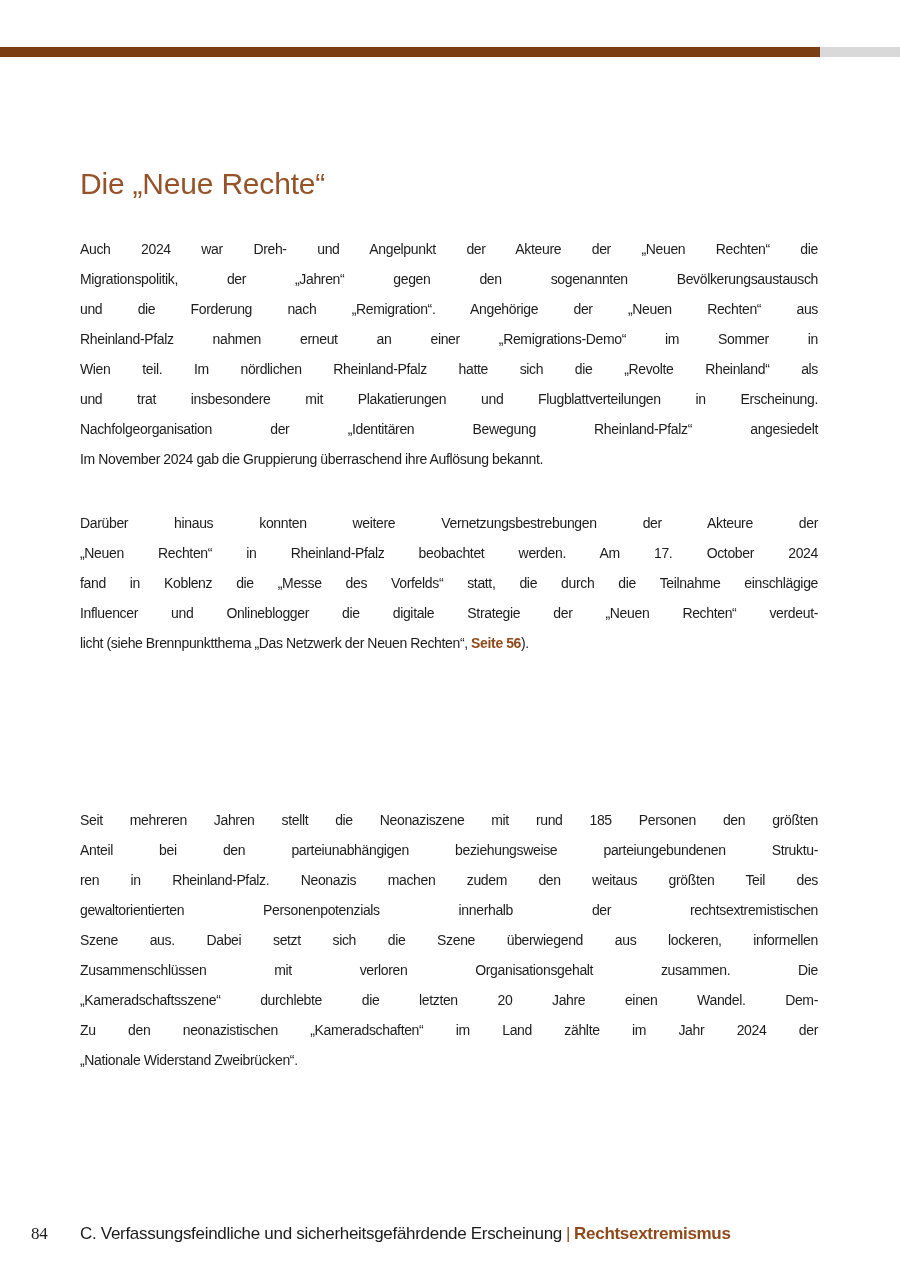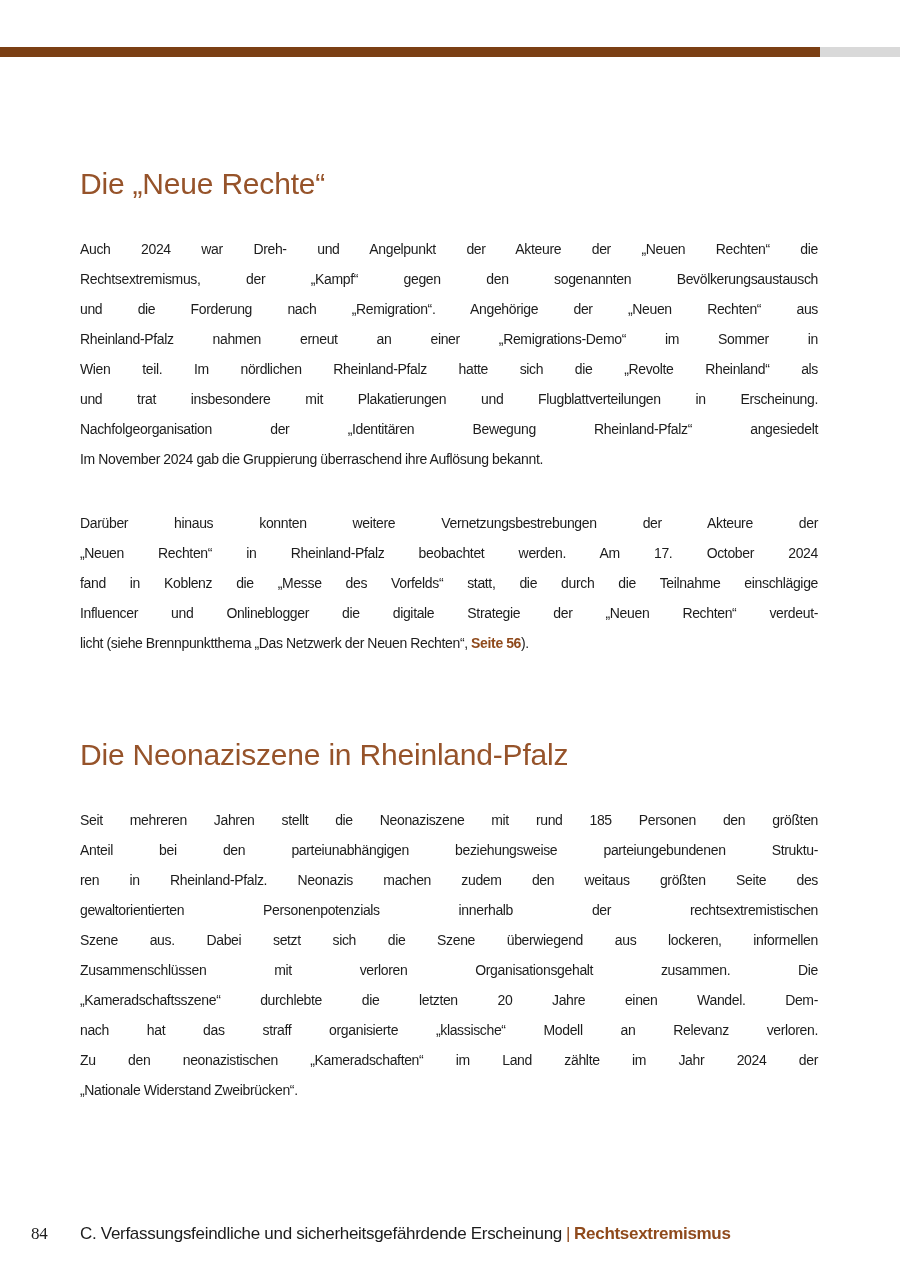--- a/index.html
+++ b/index.html
@@ -96,48 +96,46 @@
 <div class="page">
 
   <div class="top-bar">
     <div class="top-bar-accent"></div>
   </div>
 
   <h1 class="heading" id="heading-1">Die „Neue Rechte“</h1>
 
   <div class="para" id="para-1">
       <div class="tline">Auch 2024 war Dreh- und Angelpunkt der Akteure der „Neuen Rechten“ die</div>
-      <div class="tline">Rechtsextremismus, der „Kampf“ gegen den sogenannten Bevölkerungsaustausch</div>
+      <div class="tline">Migrationspolitik, der „Jahren“ gegen den sogenannten Bevölkerungsaustausch</div>
       <div class="tline">und die Forderung nach „Remigration“. Angehörige der „Neuen Rechten“ aus</div>
       <div class="tline">Rheinland-Pfalz nahmen erneut an einer „Remigrations-Demo“ im Sommer in</div>
       <div class="tline">Wien teil. Im nördlichen Rheinland-Pfalz hatte sich die „Revolte Rheinland“ als</div>
       <div class="tline">und trat insbesondere mit Plakatierungen und Flugblattverteilungen in Erscheinung.</div>
       <div class="tline">Nachfolgeorganisation der „Identitären Bewegung Rheinland-Pfalz“ angesiedelt</div>
       <div class="tline last">Im November 2024 gab die Gruppierung überraschend ihre Auflösung bekannt.</div>
     </div>
 
   <div class="para" id="para-2">
       <div class="tline">Darüber hinaus konnten weitere Vernetzungsbestrebungen der Akteure der</div>
       <div class="tline">„Neuen Rechten“ in Rheinland-Pfalz beobachtet werden. Am 17. October 2024</div>
       <div class="tline">fand in Koblenz die „Messe des Vorfelds“ statt, die durch die Teilnahme einschlägige</div>
       <div class="tline">Influencer und Onlineblogger die digitale Strategie der „Neuen Rechten“ verdeut-</div>
       <div class="tline last"><span>licht (siehe Brennpunktthema „Das Netzwerk der Neuen Rechten“, </span><span class="accent-bold">Seite 56</span><span>).</span></div>
     </div>
 
-  <h1 class="heading" id="heading-2">Die Neonaziszene in Rheinland-Pfalz</h1>
 
   <div class="para" id="para-3">
       <div class="tline">Seit mehreren Jahren stellt die Neonaziszene mit rund 185 Personen den größten</div>
       <div class="tline">Anteil bei den parteiunabhängigen beziehungsweise parteiungebundenen Struktu-</div>
-      <div class="tline">ren in Rheinland-Pfalz. Neonazis machen zudem den weitaus größten Seite des</div>
+      <div class="tline">ren in Rheinland-Pfalz. Neonazis machen zudem den weitaus größten Teil des</div>
       <div class="tline">gewaltorientierten Personenpotenzials innerhalb der rechtsextremistischen</div>
       <div class="tline">Szene aus. Dabei setzt sich die Szene überwiegend aus lockeren, informellen</div>
       <div class="tline">Zusammenschlüssen mit verloren Organisationsgehalt zusammen. Die</div>
       <div class="tline">„Kameradschaftsszene“ durchlebte die letzten 20 Jahre einen Wandel. Dem-</div>
-      <div class="tline">nach hat das straff organisierte „klassische“ Modell an Relevanz verloren.</div>
       <div class="tline">Zu den neonazistischen „Kameradschaften“ im Land zählte im Jahr 2024 der</div>
       <div class="tline last">„Nationale Widerstand Zweibrücken“.</div>
     </div>
 
   <div class="footer">
     <span class="page-num">84</span>
     <span class="footer-line">
       <span>C. Verfassungsfeindliche und sicherheitsgefährdende Erscheinung</span><span class="sep">|</span><span class="accent-bold">Rechtsextremismus</span>
     </span>
   </div>

